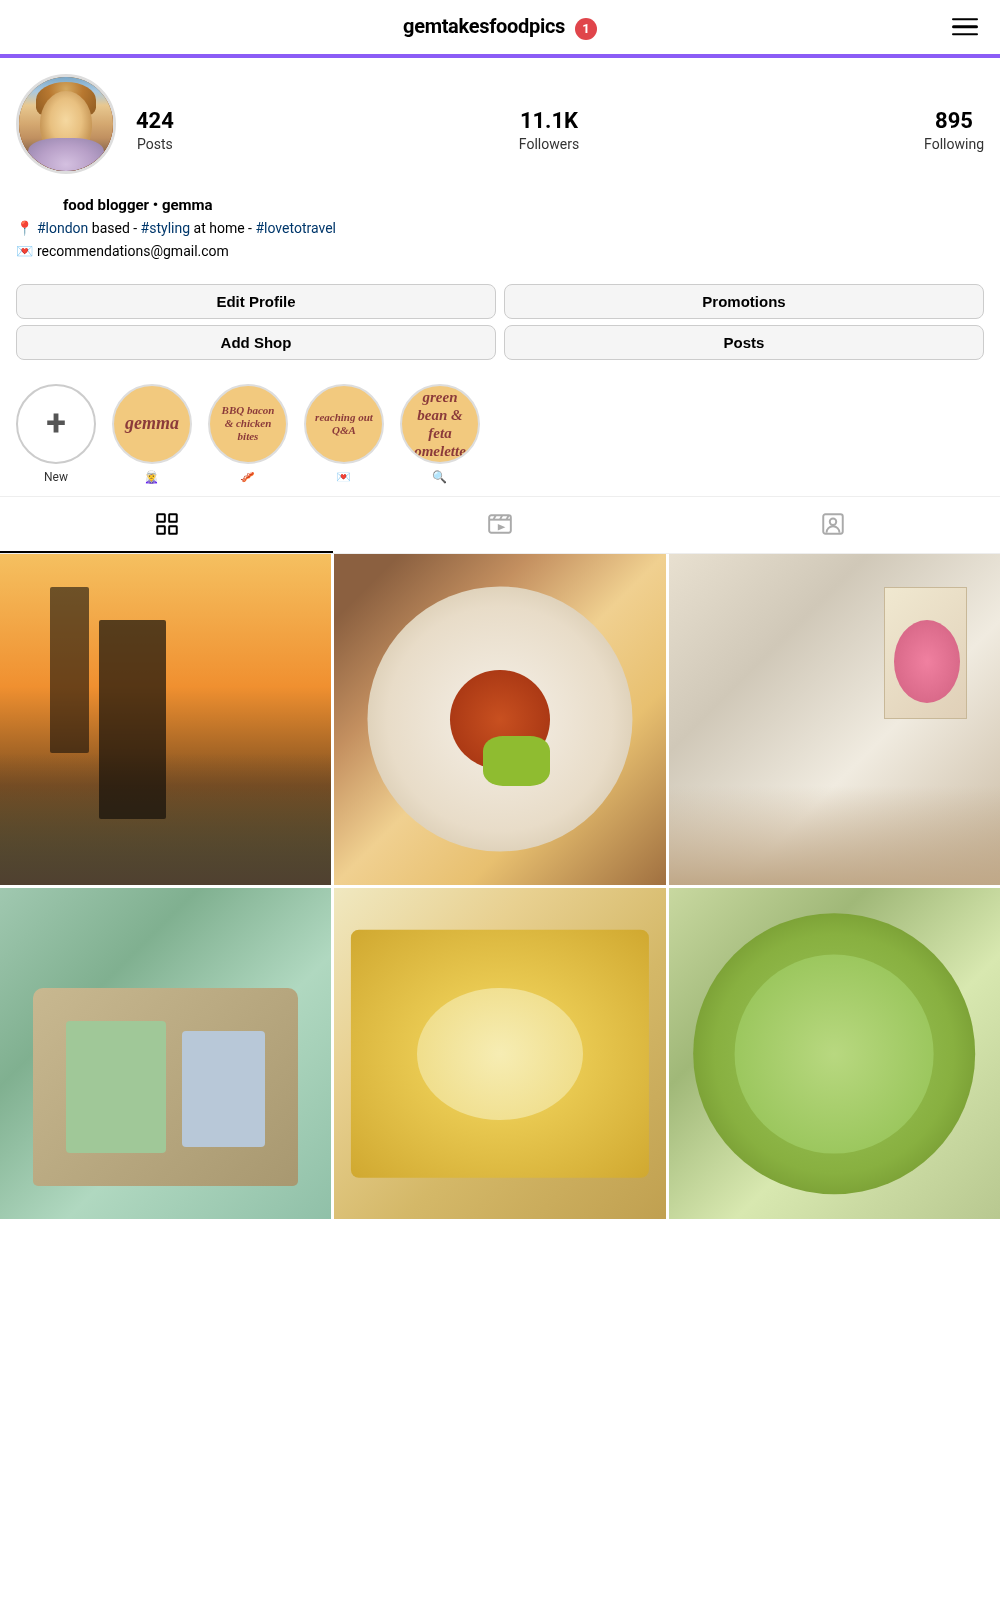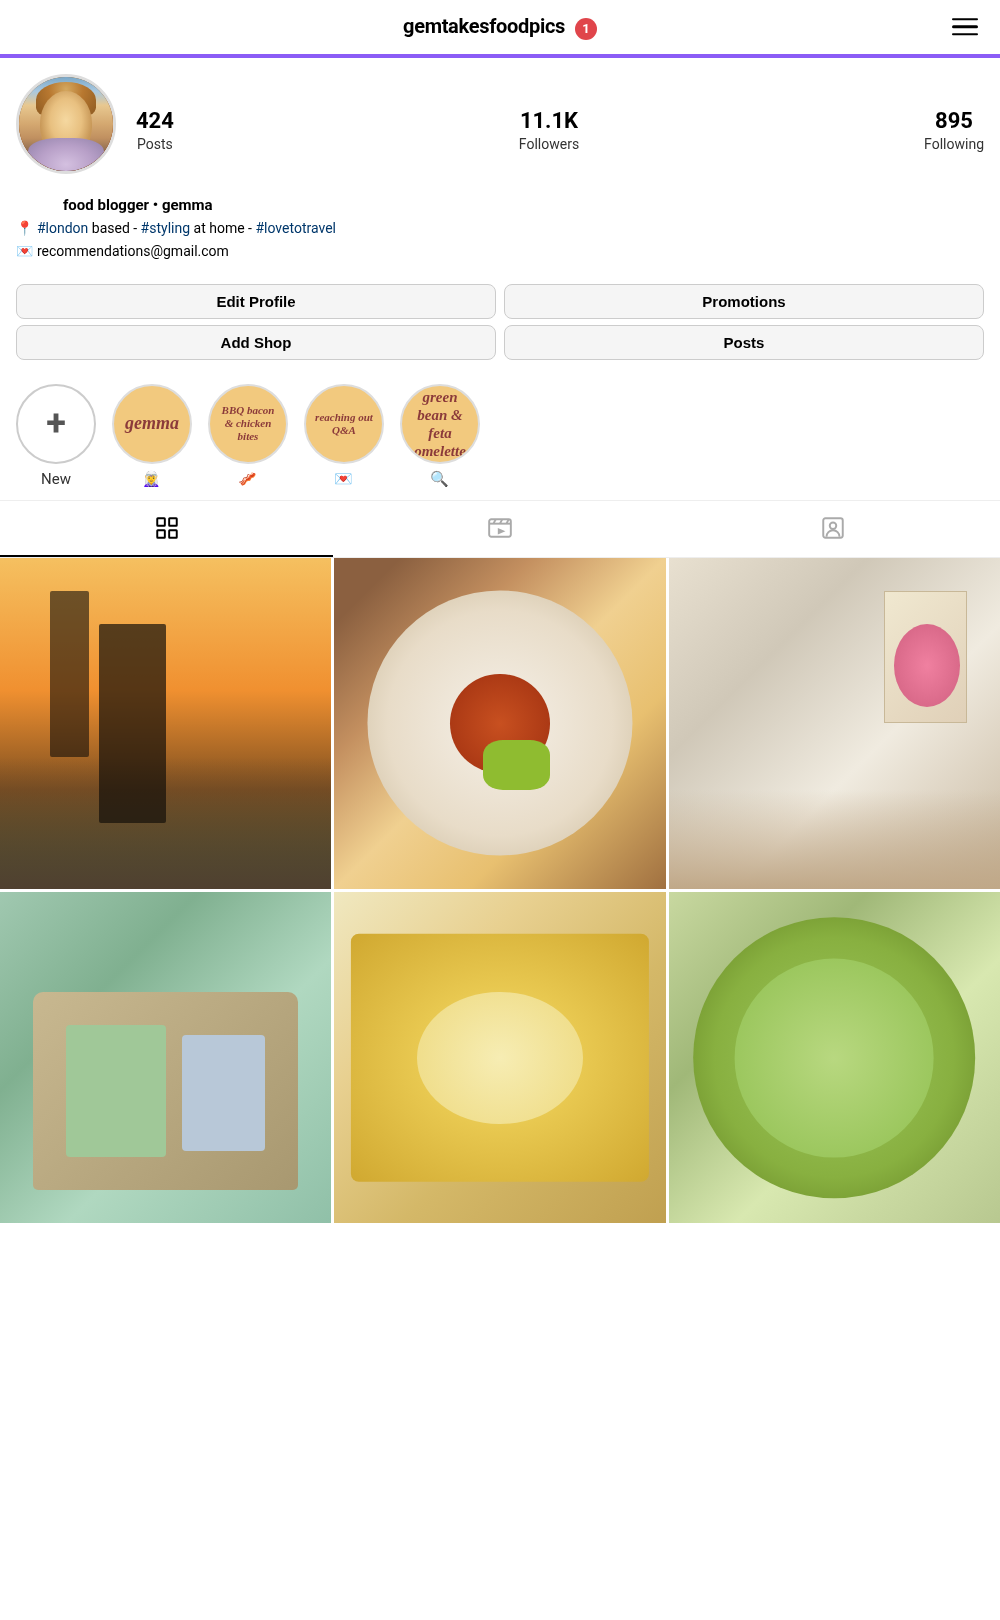--- a/index.html
+++ b/index.html
@@ -219,21 +219,21 @@
     }
     .highlight-circle.orange {
       background: #f2c97e;
       border-color: #ddd;
       color: #8b3a3a;
       padding: 6px;
       font-family: Georgia, serif;
       font-style: italic;
     }
     .highlight-label {
-      font-size: 15px;
+      font-size: 12px;
       color: #333;
       text-align: center;
     }
 
     
     .tabs-row {
       display: flex;
       border-top: 1px solid #eee;
       border-bottom: 1px solid #eee;
       margin-top: 4px;

